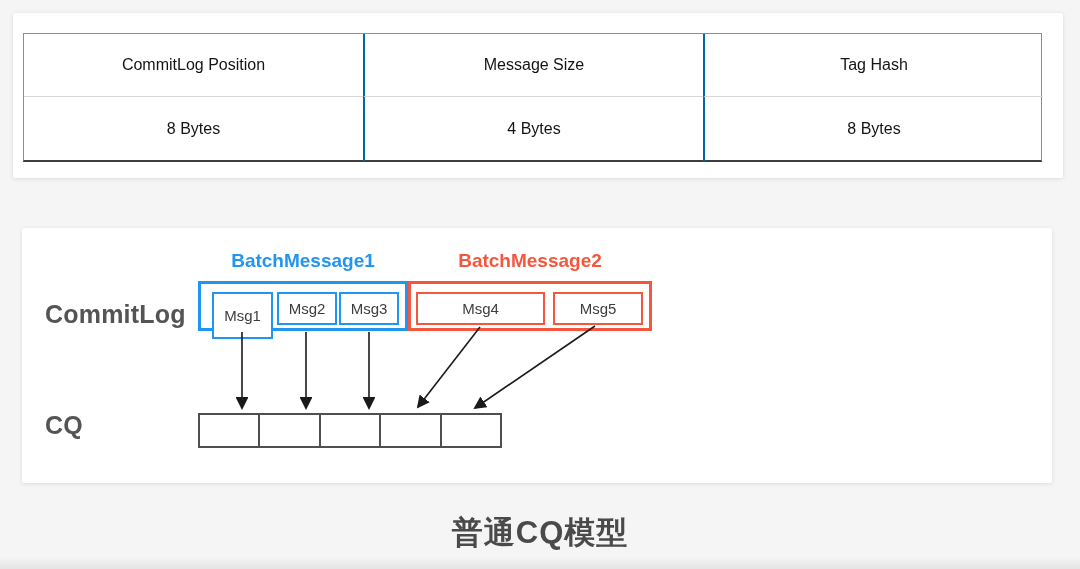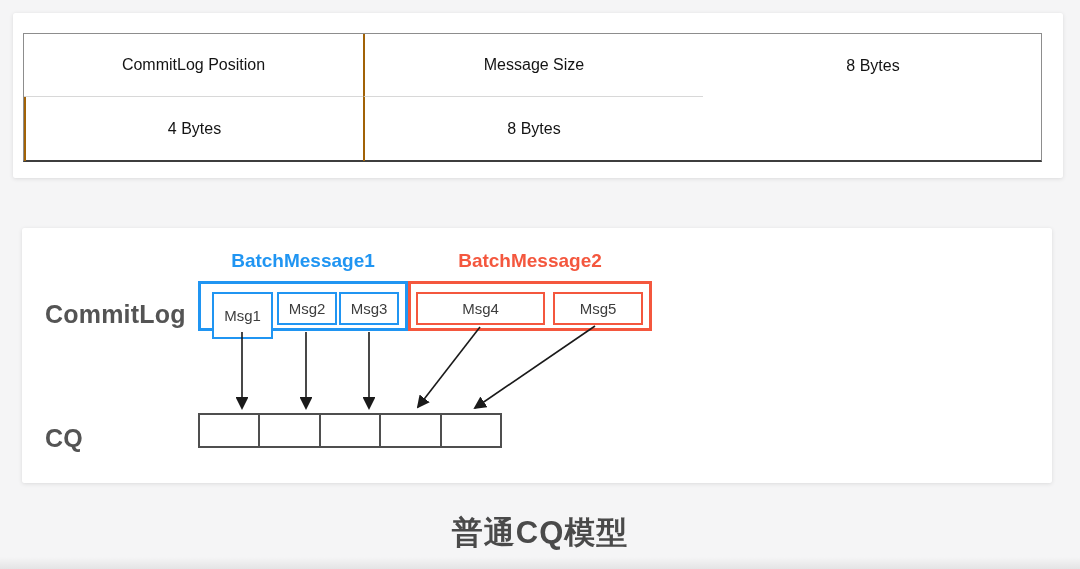--- a/index.html
+++ b/index.html
@@ -12,21 +12,21 @@
         box-shadow:0 1px 4px rgba(0,0,0,.10), 0 0 1px rgba(0,0,0,.05);}
   
   #card-table{left:13px;top:13px;width:1050px;height:165px;}
   .fields-grid{
     position:absolute;left:10px;top:20px;width:1019px;height:129px;
     display:grid;grid-template-columns:339px 340px 340px;grid-template-rows:63px 64px;
     border:1.5px solid #8d8d8d;border-bottom:2px solid #3e3e3e;box-sizing:border-box;
   }
   .cell{display:flex;align-items:center;justify-content:center;
         font-size:16px;color:#141414;box-sizing:border-box;}
-  .cell.c2,.cell.c3{border-left:2px solid #a16207;}
+  .cell.c2,.cell.c3{border-left:2px solid #0369a1;}
   .cell.hdr{border-bottom:1px solid #d8d8d8;}
   
   #card-diagram{left:22px;top:228px;width:1030px;height:255px;}
   #card-diagram .abs{position:absolute;box-sizing:border-box;}
   .side-label{font-weight:bold;font-size:25px;color:#545454;letter-spacing:.2px;text-align:center;}
   .batch-label{font-weight:bold;font-size:19px;text-align:center;}
   .batch-label.blue{color:#2095f2;}
   .batch-label.red{color:#f4573e;}
   .outer-box{border:3px solid;background:#fff;}
   .outer-box.blue{border-color:#2095f2;}
@@ -45,20 +45,21 @@
   #bottom-shadow{position:absolute;left:0;bottom:0;width:1080px;height:12px;
     background:linear-gradient(to bottom, rgba(0,0,0,0), rgba(0,0,0,0.07));}
 </style>
 </head>
 <body>
 
 <div class="card" id="card-table">
   <div class="fields-grid">
     <div class="cell hdr c1">CommitLog Position</div>
     <div class="cell hdr c2">Message Size</div>
+    <div class="cell hdr c3">Tag Hash</div>
     <div class="cell c1">8 Bytes</div>
     <div class="cell c2">4 Bytes</div>
     <div class="cell c3">8 Bytes</div>
   </div>
 </div>
 
 <div class="card" id="card-diagram">
 
   <div class="abs batch-label blue" style="left:176px;top:22px;width:210px;">BatchMessage1</div>
   <div class="abs batch-label red" style="left:386px;top:22px;width:244px;">BatchMessage2</div>
@@ -80,21 +81,21 @@
         <path d="M0,0 L10,5 L0,10 z" fill="#1a1a1a"></path>
       </marker>
     </defs>
     <line x1="220" y1="104" x2="220" y2="180" stroke="#1a1a1a" stroke-width="1.6" marker-end="url(#ah)"></line>
     <line x1="284" y1="104" x2="284" y2="180" stroke="#1a1a1a" stroke-width="1.6" marker-end="url(#ah)"></line>
     <line x1="347" y1="104" x2="347" y2="180" stroke="#1a1a1a" stroke-width="1.6" marker-end="url(#ah)"></line>
     <line x1="458" y1="99" x2="396" y2="179" stroke="#1a1a1a" stroke-width="1.6" marker-end="url(#ah)"></line>
     <line x1="573" y1="98" x2="453" y2="180" stroke="#1a1a1a" stroke-width="1.6" marker-end="url(#ah)"></line>
   </svg>
 
-  <div class="abs side-label" style="left:23px;top:196px;">CQ</div>
+  <div class="abs side-label" style="left:23px;top:183px;">CQ</div>
   <div class="abs cq-row" style="left:176px;top:185px;width:304px;height:35px;">
     <div class="cq-slot"></div>
     <div class="cq-slot"></div>
     <div class="cq-slot"></div>
     <div class="cq-slot"></div>
     <div class="cq-slot"></div>
   </div>
 </div>
 
 <div id="caption-wrap">

